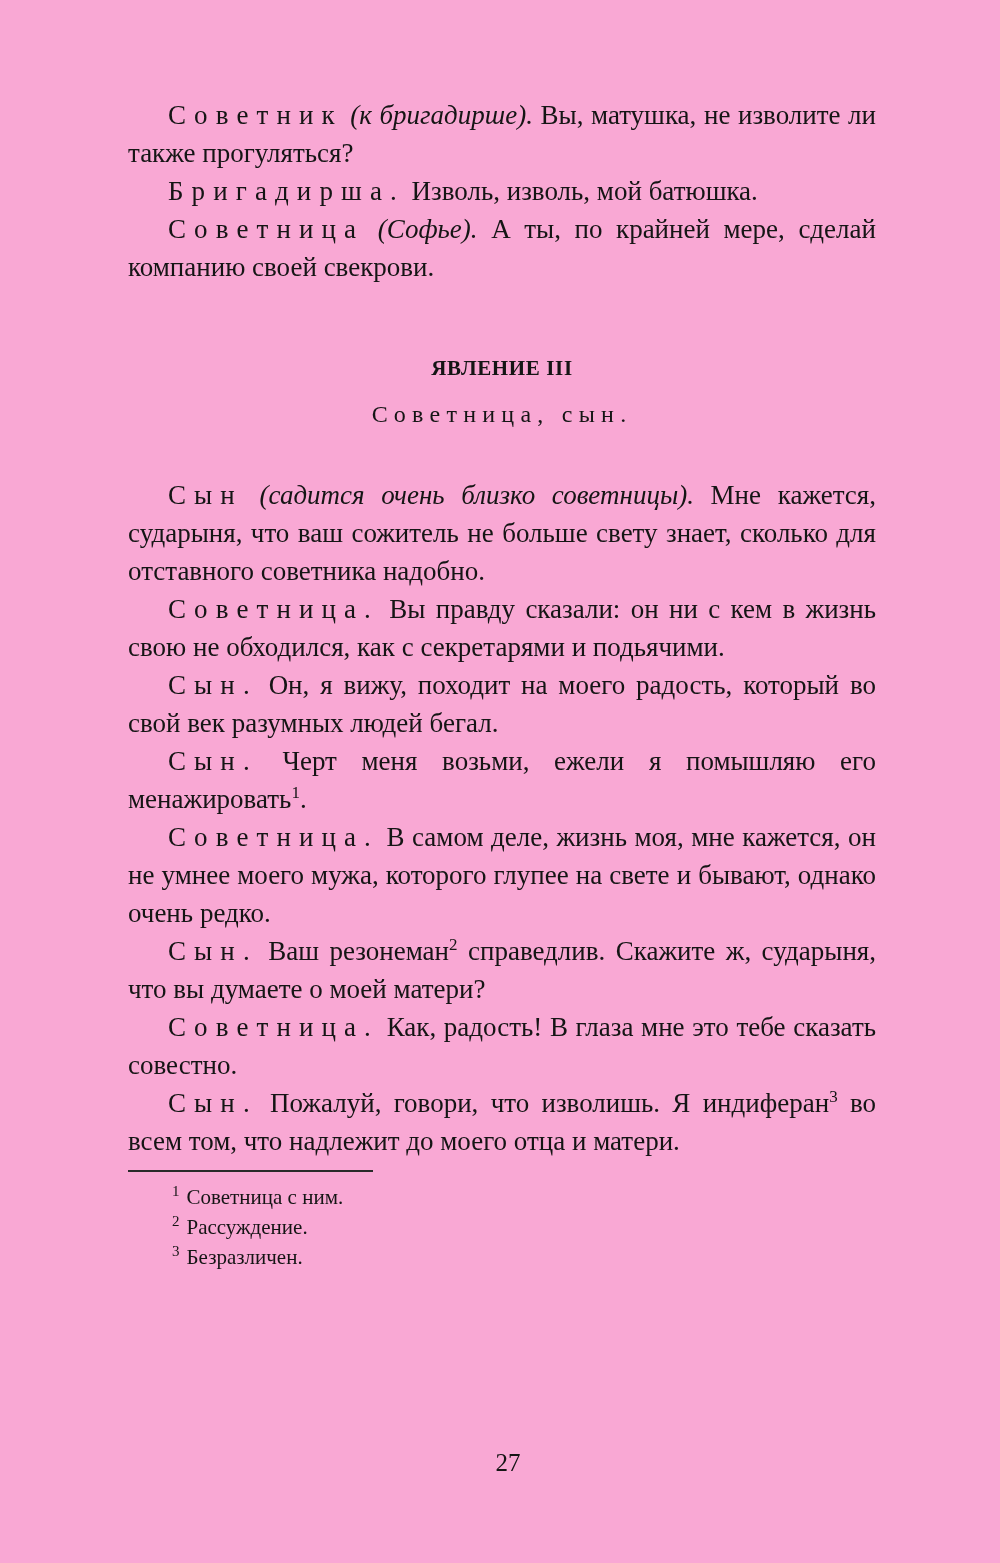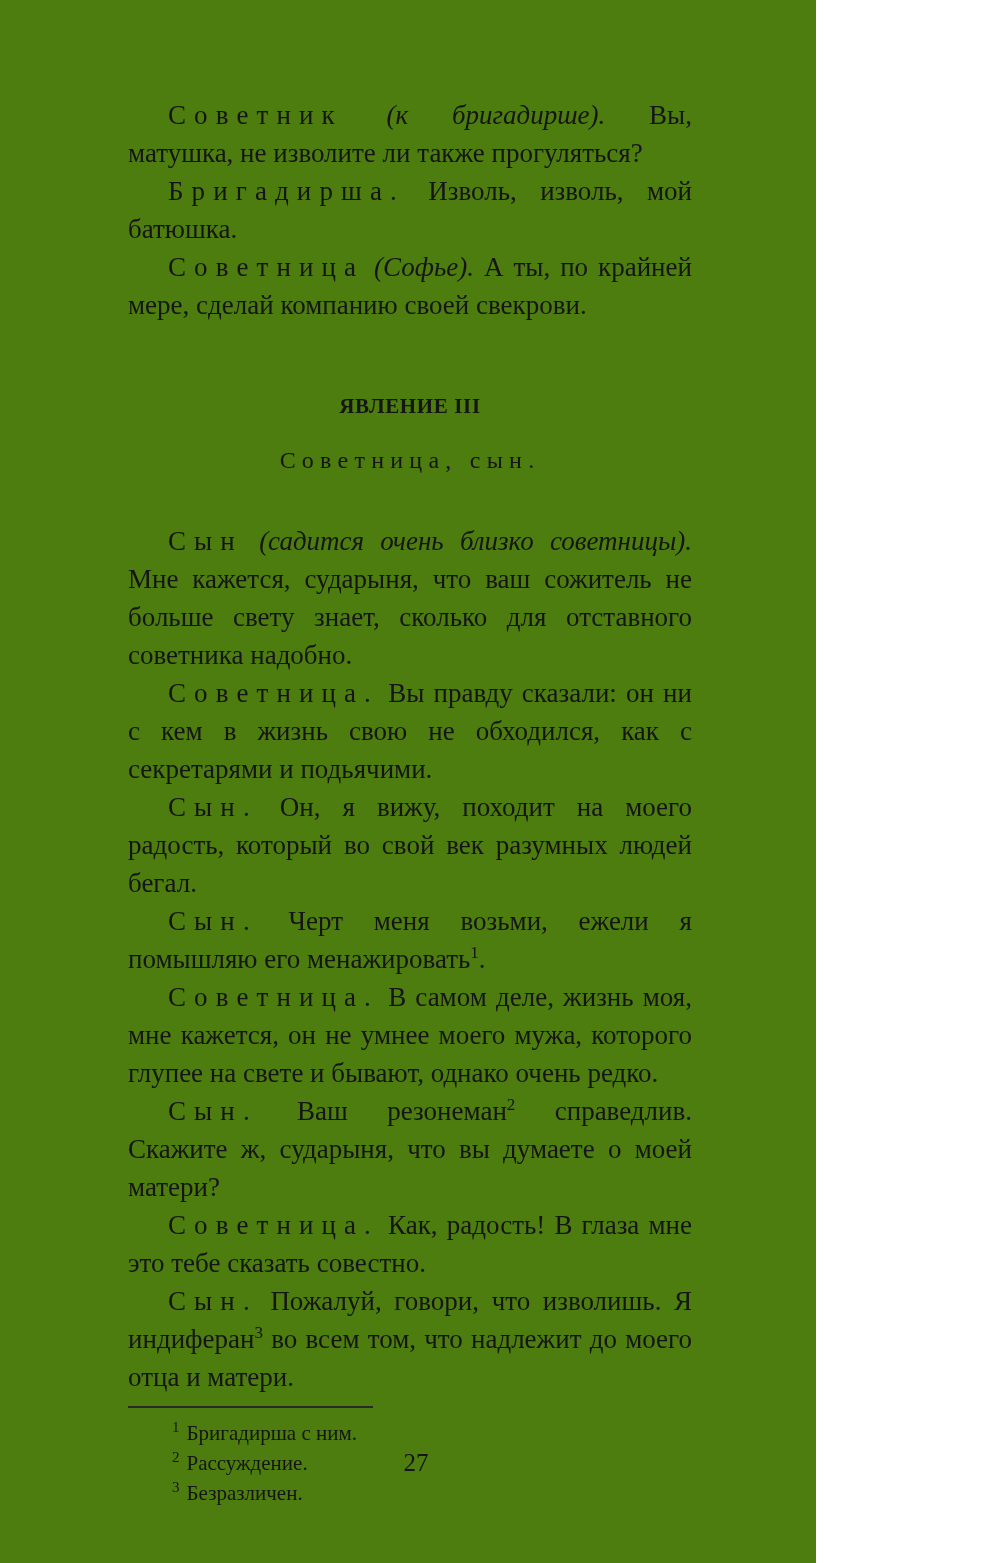--- a/index.html
+++ b/index.html
@@ -4,24 +4,24 @@
 <style>
   * { margin: 0; padding: 0; box-sizing: border-box; }
   html, body { background: #ffffff; }
   body {
     width: 1000px; height: 1563px;
     font-family: "Liberation Serif", "DejaVu Serif", serif;
     color: #151515;
     position: relative;
   }
   .page {
-    width: 816px; height: 1563px;
+    width: 1000px; height: 1563px;
     padding: 96px 124px 0 128px;
     position: relative;
-    background: #4d7c0f;
+    background: #f9a8d4;
   }
   .para {
     font-size: 27px;
     line-height: 38px;
     text-align: justify;
     text-indent: 40px;
   }
   .speaker { letter-spacing: 0.30em; }
   .direction { font-style: italic; }
   sup.ref {
@@ -33,21 +33,21 @@
     text-align: center;
     font-weight: bold;
     font-size: 21px;
     letter-spacing: 0.03em;
     margin-top: 70px;
   }
   .scene-chars {
     text-align: center;
     font-size: 24px;
     letter-spacing: 0.26em;
-    margin-top: 28px;
+    margin-top: 20px;
     margin-bottom: 48px;
   }
   .footnotes { margin-top: 10px; }
   .footnote-sep {
     border: none;
     border-top: 2px solid #2a2a2a;
     width: 245px;
     margin: 8px 0 10px 0;
   }
   .footnote {
@@ -97,20 +97,20 @@
   <p class="para"><span class="speaker">Советница.</span>  <span>В самом деле, жизнь моя, мне кажется, он не умнее моего мужа, которого глупее на свете и бывают, однако очень редко.</span></p>
 
   <p class="para"><span class="speaker">Сын.</span>  <span>Ваш резонеман</span><sup class="ref">2</sup><span> справедлив. Скажите ж, сударыня, что вы думаете о моей матери?</span></p>
 
   <p class="para"><span class="speaker">Советница.</span>  <span>Как, радость! В глаза мне это тебе сказать совестно.</span></p>
 
   <p class="para"><span class="speaker">Сын.</span>  <span>Пожалуй, говори, что изволишь. Я индиферан</span><sup class="ref">3</sup><span> во всем том, что надлежит до моего отца и матери.</span></p>
 
   <div class="footnotes">
     <hr class="footnote-sep">
-    <div class="footnote"><span class="fn-num">1</span><span>Бригадирша с ним.</span></div>
+    <div class="footnote"><span class="fn-num">1</span><span>Советница с ним.</span></div>
     <div class="footnote"><span class="fn-num">2</span><span>Рассуждение.</span></div>
     <div class="footnote"><span class="fn-num">3</span><span>Безразличен.</span></div>
   </div>
 
   <div class="page-number">27</div>
 
 </div>
 
 </body></html>

